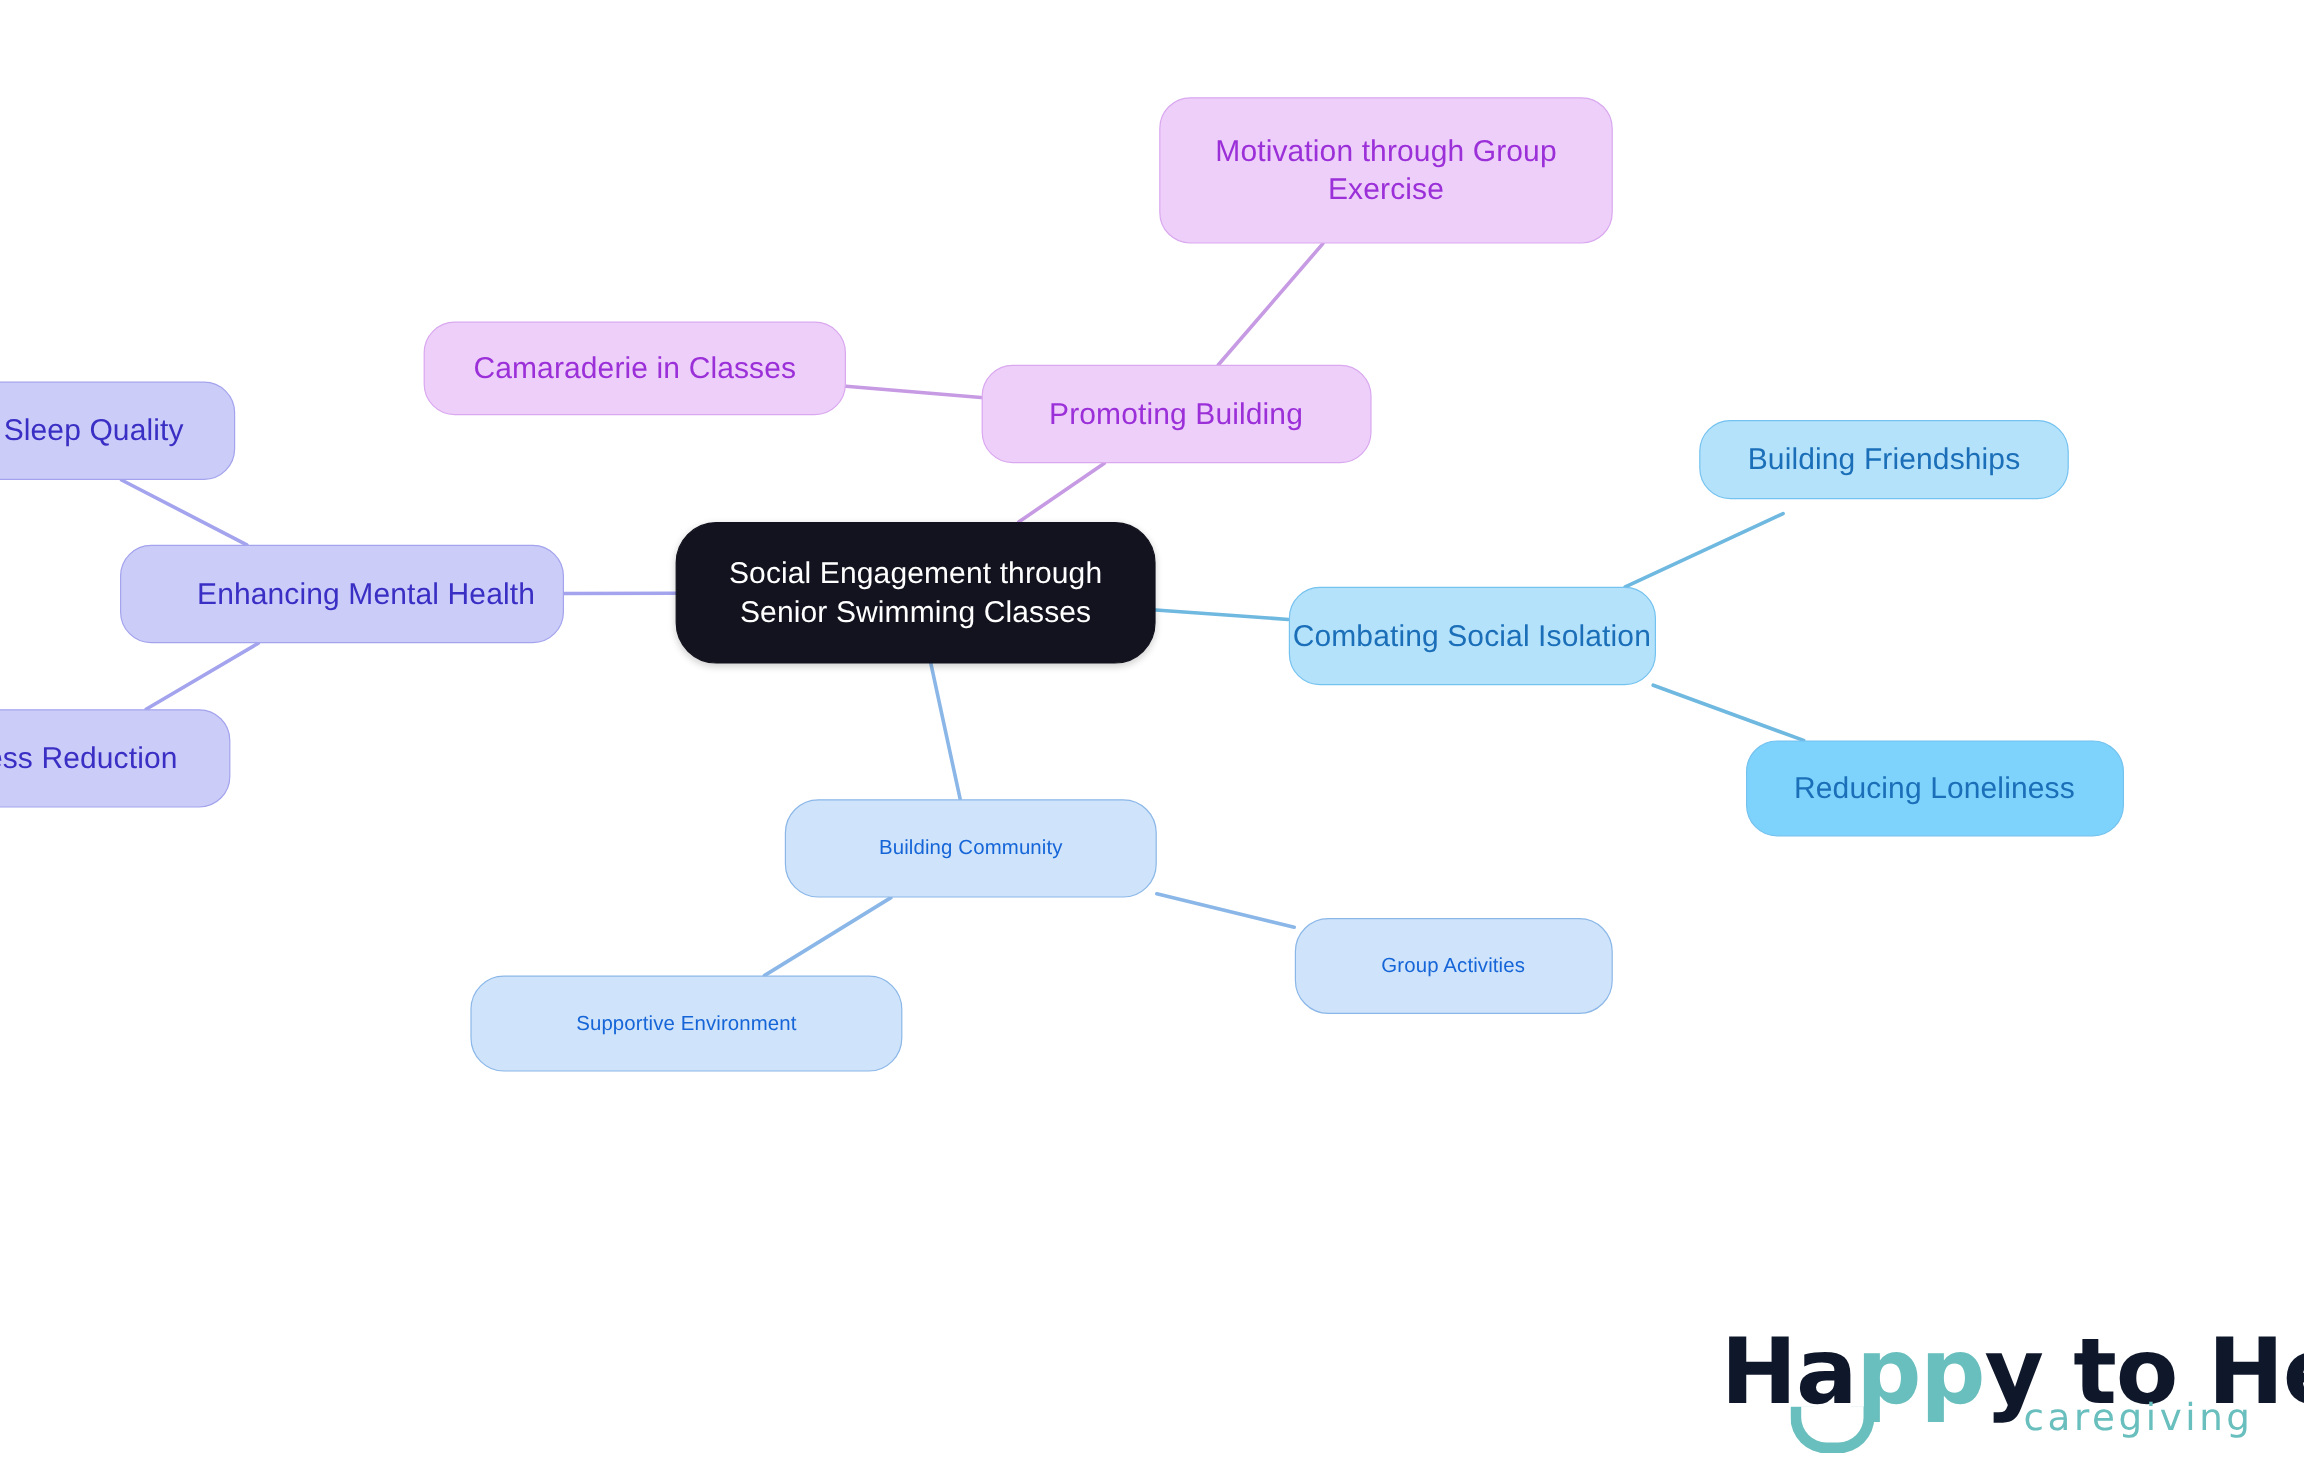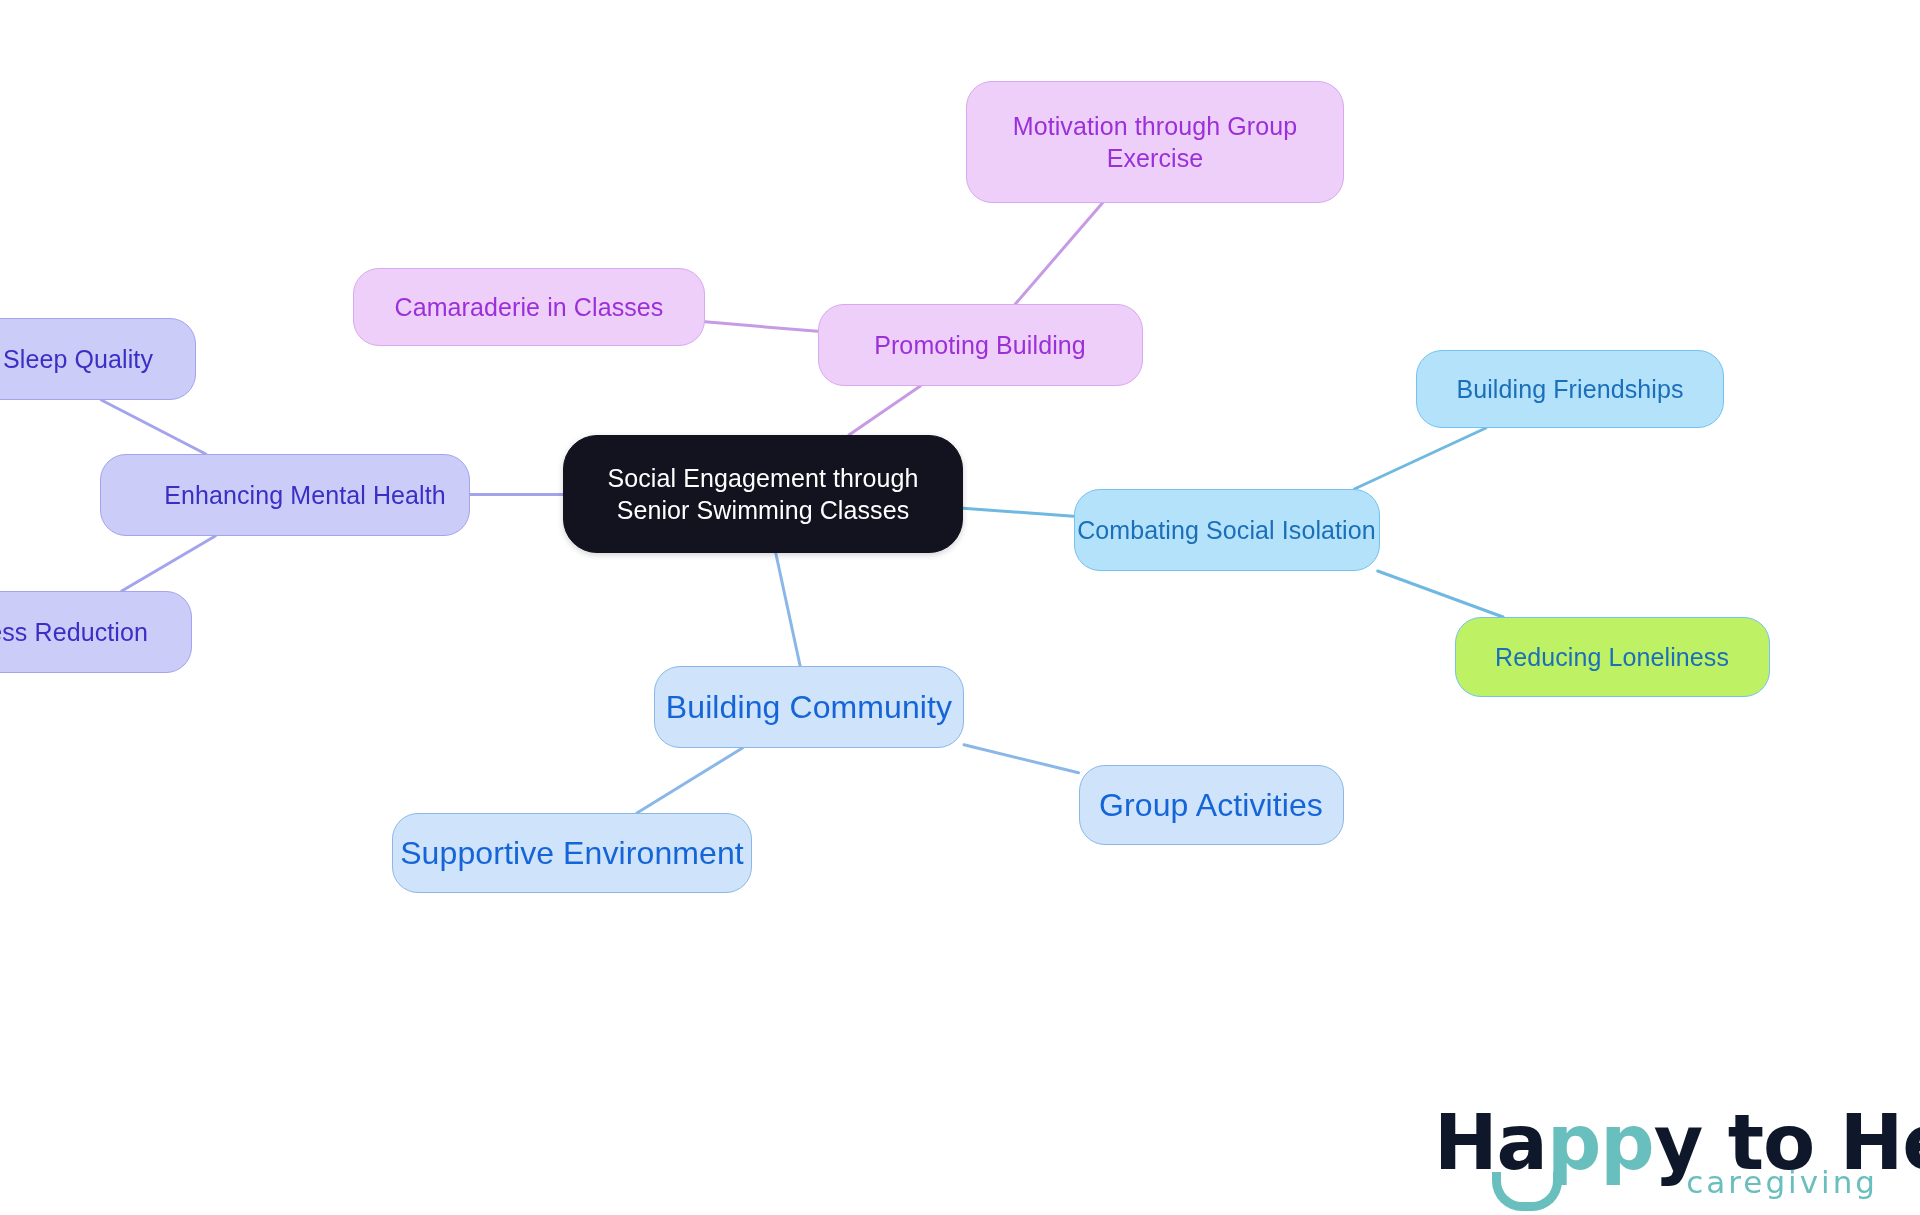--- a/index.html
+++ b/index.html
@@ -63,21 +63,22 @@
   .node-sky {
     background: #b5e2fb;
     border-color: #74c2ef;
     color: #1b6fb8;
     font-size: 25px;
   }
   .node-blue {
     background: #cfe4fa;
     border-color: #8bb7e8;
     color: #1565d8;
-    font-size: 32px;
+    font-size: 17px;
+    border-radius: 28px;
   }
   
   #logo {
     position: absolute;
     left: 1434px;
     top: 1098px;
     width: 450px;
     height: 112px;
   }
   .logo-word {
@@ -139,22 +140,22 @@
   <div class="node node-lav" style="left: 100px; top: 454px; width: 370px; height: 82px; background: rgb(204, 204, 248); border-color: rgb(163, 163, 238); color: rgb(58, 47, 196); padding-left: 40px;">Enhancing Mental Health</div>
   <div class="node node-lav" style="left: -152px; top: 318px; width: 348px; height: 82px; background: rgb(204, 204, 248); border-color: rgb(163, 163, 238); color: rgb(58, 47, 196);">Improved Sleep Quality</div>
   <div class="node node-lav" style="left: -88px; top: 591px; width: 280px; height: 82px; background: rgb(204, 204, 248); border-color: rgb(163, 163, 238); color: rgb(58, 47, 196);">Stress Reduction</div>
 
   <div class="node node-pink" style="left: 817.5px; top: 304px; width: 325px; height: 82px; background: rgb(238, 207, 250); border-color: rgb(217, 168, 239); color: rgb(155, 48, 217);">Promoting Building</div>
   <div class="node node-pink" style="left: 353px; top: 268px; width: 352px; height: 78px; background: rgb(238, 207, 250); border-color: rgb(217, 168, 239); color: rgb(155, 48, 217); text-align: center;">Camaraderie in Classes</div>
   <div class="node node-pink" style="left: 966px; top: 81px; width: 378px; height: 122px; background: rgb(238, 207, 250); border-color: rgb(217, 168, 239); color: rgb(155, 48, 217);">Motivation through Group
 Exercise</div>
 
   <div class="node node-sky" style="left: 1073.5px; top: 489px; width: 306px; height: 82px; background: rgb(181, 226, 251); border-color: rgb(116, 194, 239); color: rgb(27, 111, 184);">Combating Social Isolation</div>
-  <div class="node node-sky" style="left: 1416px; top: 350px; width: 308px; height: 78px; background: rgb(181, 226, 251); border-color: rgb(116, 194, 239); color: rgb(27, 111, 184);">Building Friendships</div>
-  <div class="node node-sky" style="left: 1454.5px; top: 617px; width: 315px; height: 80px; background: #bef264; border-color: rgb(116, 194, 239); color: rgb(27, 111, 184);">Reducing Loneliness</div>
+  <div class="node node-sky" style="left: 1416px; top: 350px; width: 308px; height: 66px; background: rgb(181, 226, 251); border-color: rgb(116, 194, 239); color: rgb(27, 111, 184);">Building Friendships</div>
+  <div class="node node-sky" style="left: 1454.5px; top: 617px; width: 315px; height: 80px; background: #7dd3fc; border-color: rgb(116, 194, 239); color: rgb(27, 111, 184);">Reducing Loneliness</div>
 
   <div class="node node-blue" style="left: 654px; top: 666px; width: 310px; height: 82px; background: rgb(207, 228, 250); border-color: rgb(139, 183, 232); color: rgb(21, 101, 216);">Building Community</div>
   <div class="node node-blue" style="left: 392px; top: 813px; width: 360px; height: 80px; background: rgb(207, 228, 250); border-color: rgb(139, 183, 232); color: rgb(21, 101, 216);">Supportive Environment</div>
   <div class="node node-blue" style="left: 1078.5px; top: 765px; width: 265px; height: 80px; background: rgb(207, 228, 250); border-color: rgb(139, 183, 232); color: rgb(21, 101, 216);">Group Activities</div>
 
   <div id="logo">
     <div class="logo-word"><span class="lg-coral">Ha</span><span class="lg-teal">pp</span><span class="lg-coral">y to Help</span></div>
     <div id="logo-smile"></div>
     <div id="logo-sub">caregiving</div>
   </div>

